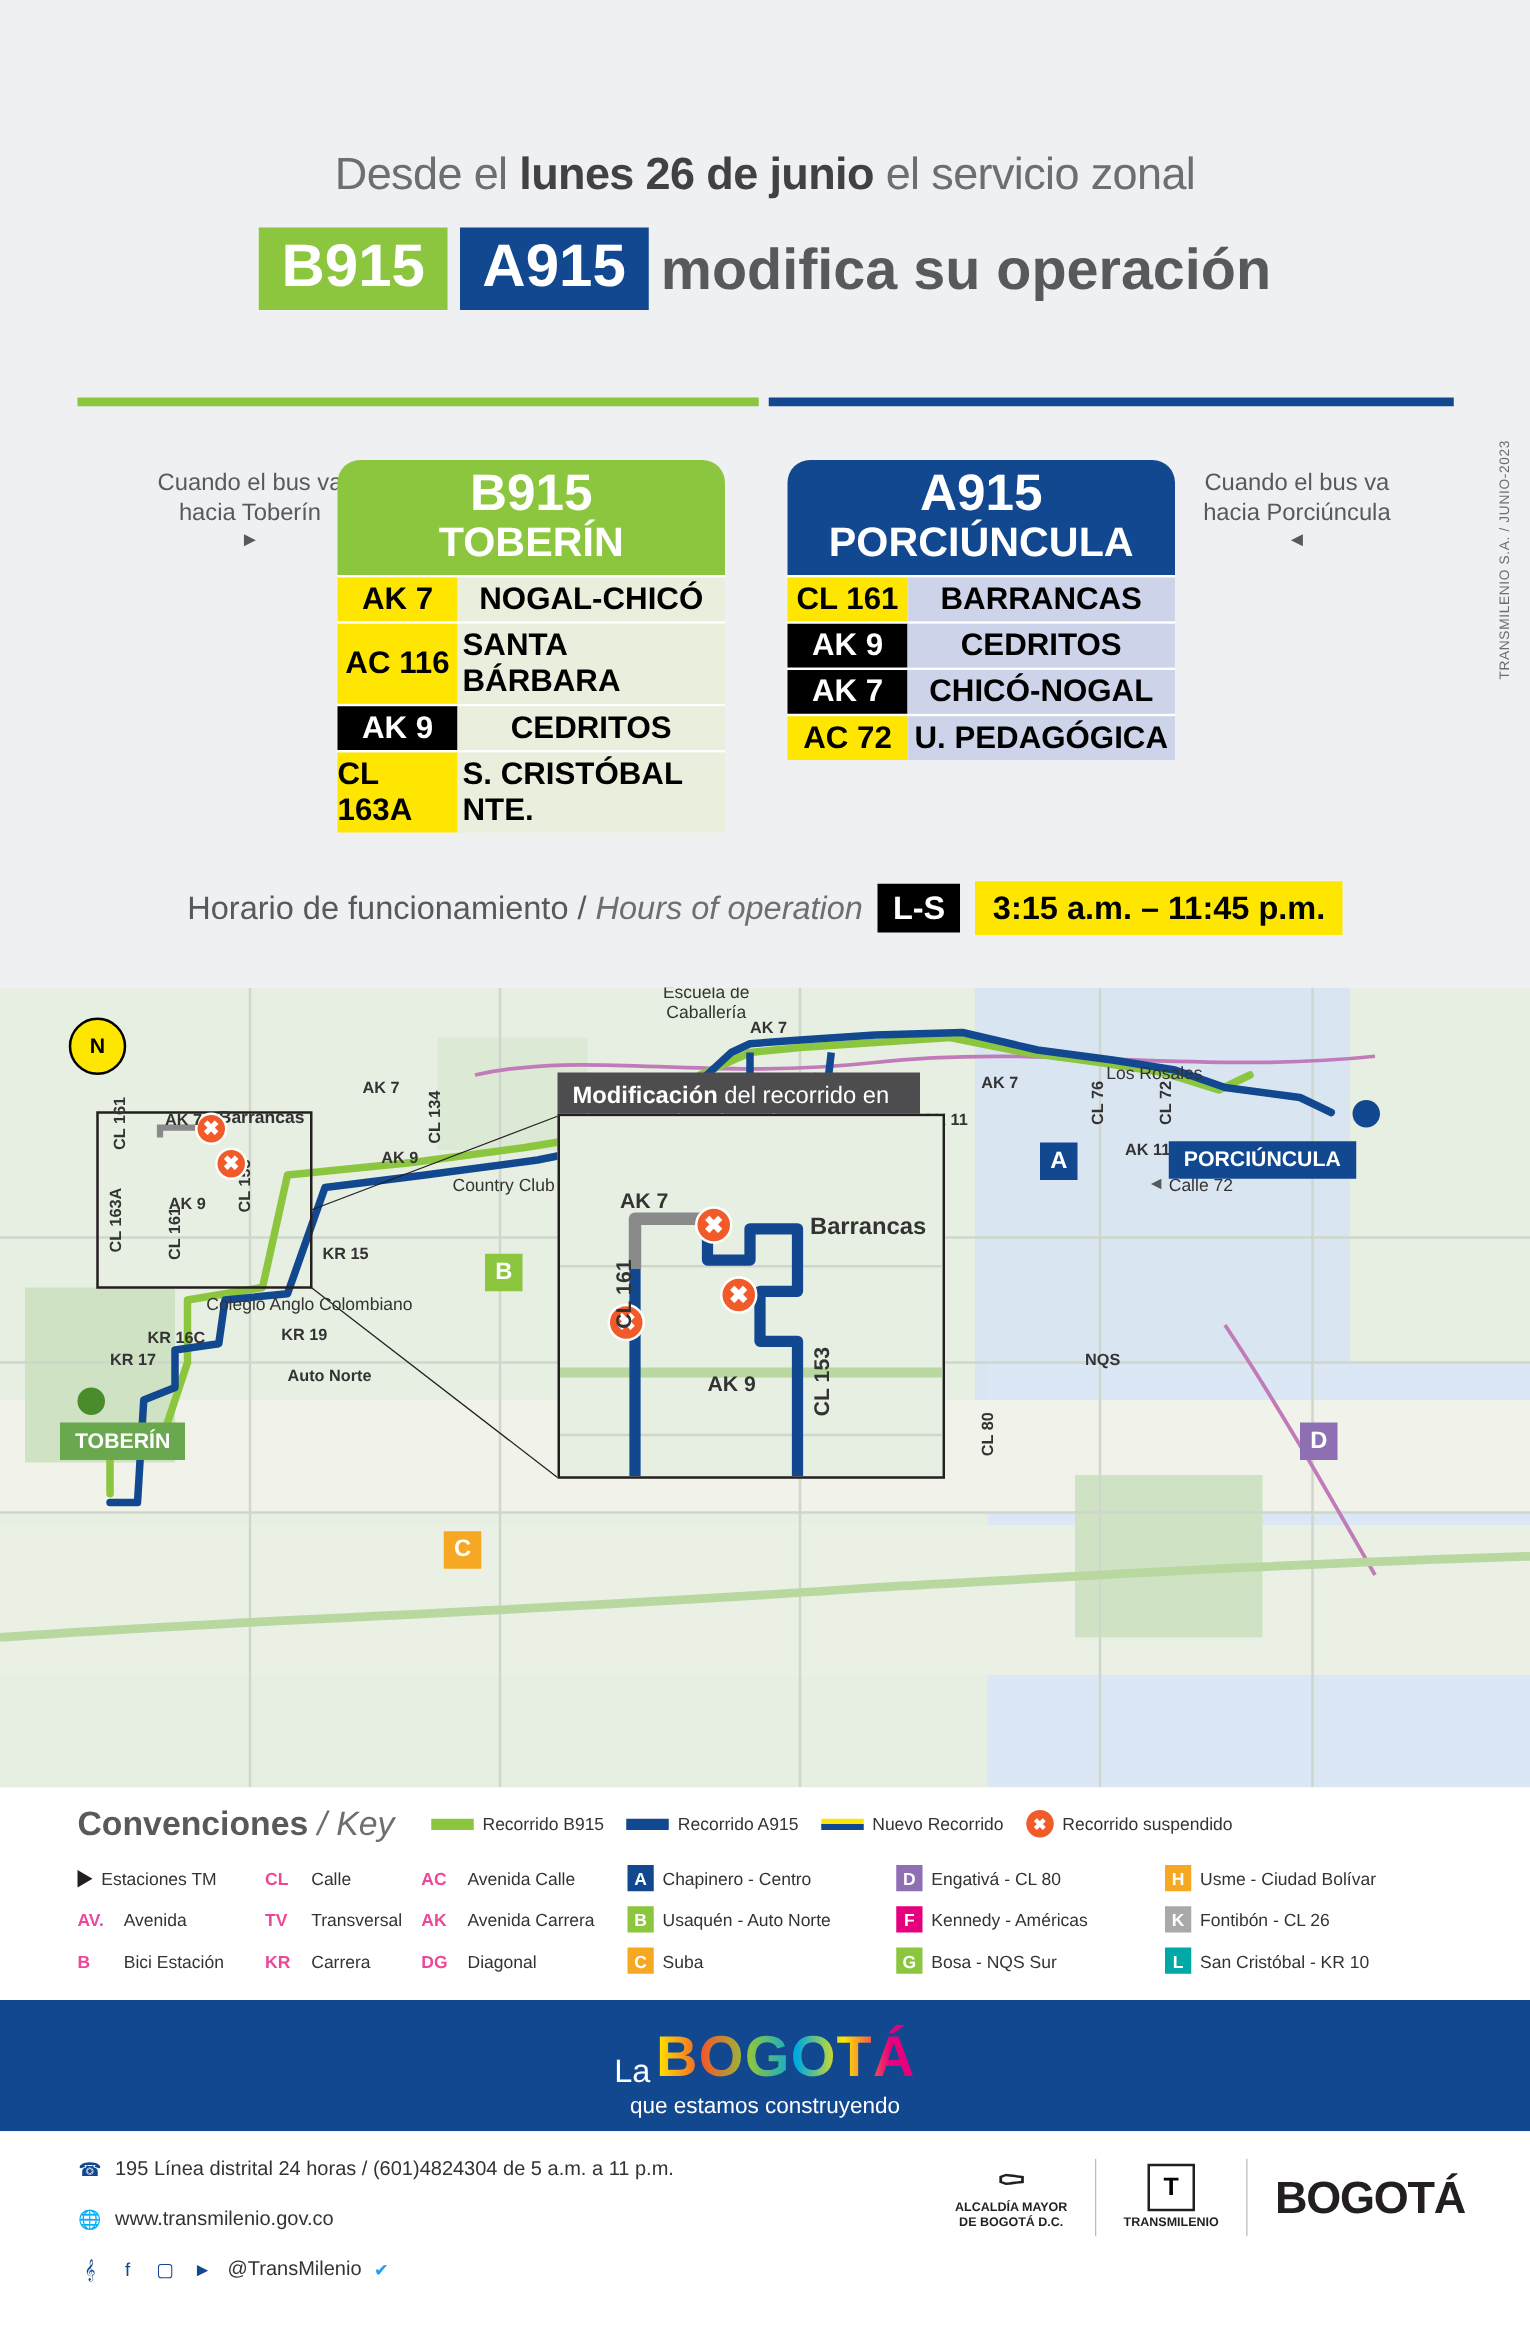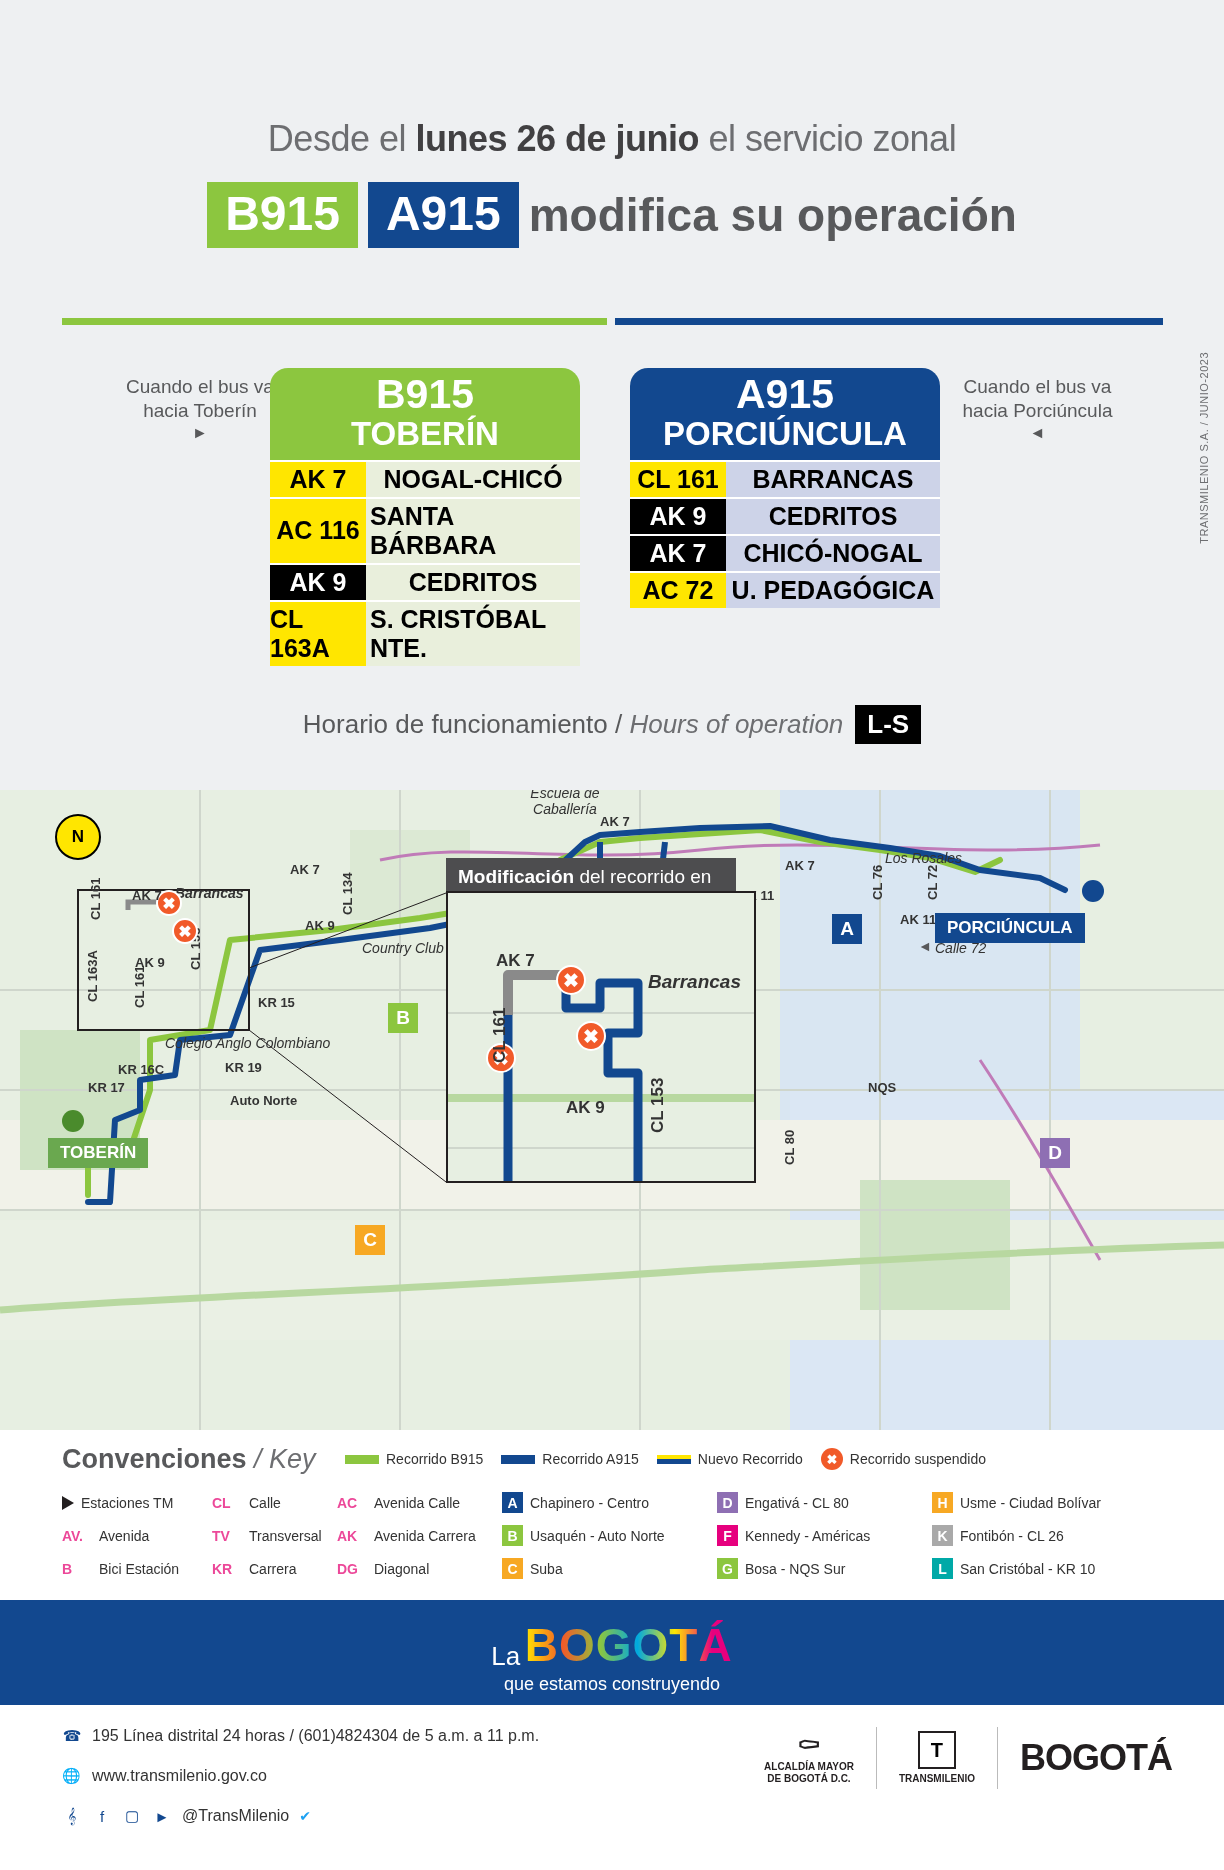--- a/index.html
+++ b/index.html
@@ -101,21 +101,21 @@
   .map-green3 { position:absolute; left:350px; top:40px; width:120px; height:90px; background:#dce9d4; }
 
   .compass {
     position:absolute; left:55px; top:24px; width:46px; height:46px; border-radius:50%;
     background:#ffe600; border:2px solid #000;
     display:flex; align-items:center; justify-content:center;
     font-weight:bold; font-size:17px; color:#000;
   }
 
   .map-label { position:absolute; font-size:14px; color:#333; }
-  .map-label.italic { font-style:italic; }
+  .map-label.italic { }
   .map-label.bold { font-weight:bold; }
   .road-label {
     position:absolute; font-size:13px; font-weight:bold; color:#333;
   }
   .road-label.rot { transform: rotate(-90deg); transform-origin: left top; }
 
   .terminal-dot {
     position:absolute; width:22px; height:22px; border-radius:50%;
   }
   .terminal-dot.green { background:#4a8b2c; }
@@ -269,20 +269,21 @@
         <div class="stop-code">AC 72</div>
         <div class="stop-name">U. PEDAGÓGICA</div>
       </div>
     </div>
 
     <div class="hours-row">
       <div class="hours-label">
         <span>Horario de funcionamiento</span><span> / </span><i>Hours of operation</i>
       </div>
       <div class="hours-ls">L-S</div>
+      <div class="hours-val">3:15 a.m. – 11:45 p.m.</div>
     </div>
   </div>
 
   <div class="map">
     <div class="map-bgblue"></div>
     <div class="map-bgblue2"></div>
     <div class="map-band"></div>
     <div class="map-band2"></div>
     <div class="map-green1"></div>
     <div class="map-green2"></div>

